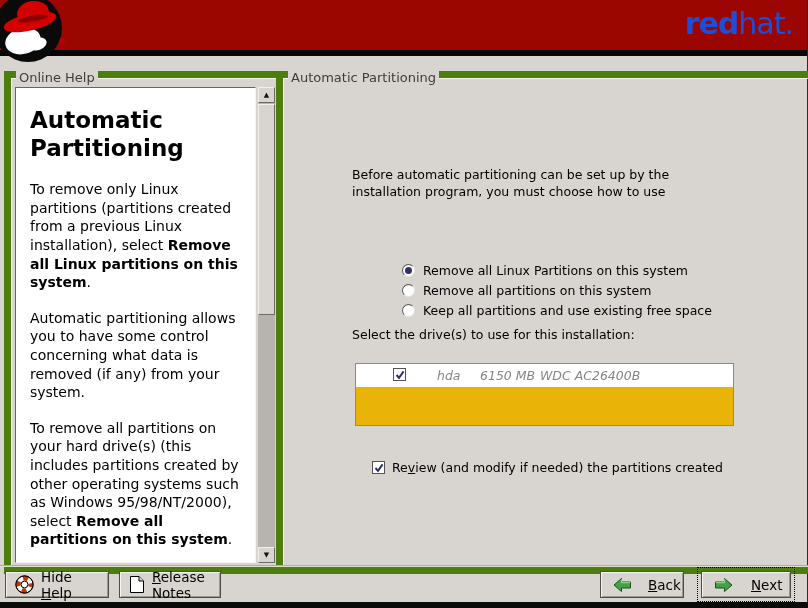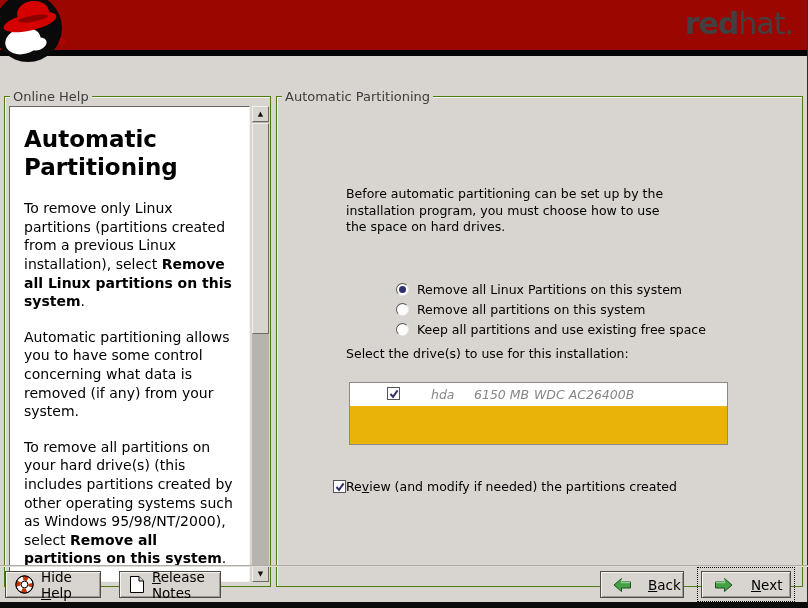--- a/index.html
+++ b/index.html
@@ -5,27 +5,27 @@
   html,body{margin:0;padding:0;background:#888;}
   .window{
     position:relative;width:808px;height:608px;overflow:hidden;
     background:#d8d5d0;
     font-family:"DejaVu Sans","Liberation Sans",sans-serif;
     color:#000;
   }
   
   .header{position:absolute;left:0;top:0;width:808px;height:50px;background:#9b0600;}
   .black-stripe{position:absolute;left:0;top:50px;width:808px;height:6px;background:#050505;}
-  .brand{position:absolute;top:9px;right:15px;color:#404040;font-size:30px;letter-spacing:-1px;line-height:1;}
+  .brand{position:absolute;top:9px;right:15px;color:#1d4ed8;font-size:30px;letter-spacing:-1px;line-height:1;}
   .brand .b{font-weight:bold;}
   .logo-wrap{position:absolute;left:-8px;top:-8px;width:72px;height:72px;z-index:5;}
   .reg-mark{position:absolute;left:58px;top:38px;color:#d40000;font-size:8px;z-index:6;}
   .right-edge{position:absolute;right:0;top:0;width:1px;height:608px;background:#2b2b2b;}
   
-  .frame{position:absolute;border:1px solid #4d7c0f;box-shadow:inset 1px 1px 0 rgba(250,248,245,.85);margin-top:25px;}
+  .frame{position:absolute;border:7px solid #4d7c0f;box-shadow:inset 1px 1px 0 rgba(250,248,245,.85);}
   .frame-label{position:absolute;top:-8px;left:5px;background:#d8d5d0;padding:0 3px;font-size:13px;color:#3d3d3d;white-space:nowrap;}
   .help-frame{left:4px;top:71px;width:265px;height:489px;}
   .main-frame{left:276px;top:71px;width:525px;height:489px;}
   
   .help-white{
     position:absolute;left:4px;top:9px;width:241px;height:476px;background:#fff;
     border:1px solid;border-color:#68655f #f6f4f1 #f6f4f1 #68655f;
     box-sizing:border-box;overflow:hidden;padding:2px 12px;
   }
   .help-title{font-size:23px;font-weight:bold;line-height:1.22;margin:16px 0 18px 2px;letter-spacing:0;}
@@ -64,32 +64,32 @@
     border:1px solid #8d8a85;box-sizing:border-box;overflow:hidden;font-style:italic;
   }
   .drive-row{position:relative;height:23px;background:#fff;cursor:pointer;}
   .cb{
     width:13px;height:13px;background:#fff;box-sizing:border-box;
     border:1px solid #55525c;display:flex;align-items:center;justify-content:center;flex:none;
   }
   .drive-row .cb{position:absolute;left:37px;top:4px;}
   .drive-cell{position:absolute;top:4px;font-size:12.5px;color:#868686;white-space:nowrap;}
   .c-dev{left:81px;} .c-size{left:124px;} .c-model{left:184px;}
-  .review-row{position:absolute;left:56px;top:382px;display:flex;align-items:center;gap:0;cursor:pointer;}
+  .review-row{position:absolute;left:89px;top:382px;display:flex;align-items:center;gap:7px;cursor:pointer;}
   .review-label{font-size:12.5px;white-space:nowrap;}
   .mn{text-decoration:underline;}
   
   .footer-sep{position:absolute;left:0;top:565px;width:808px;height:2px;
     background:linear-gradient(#98948f,#f6f4f1);}
   .btn{
     position:absolute;top:571px;height:27px;background:#d8d5d0;box-sizing:border-box;
     border:1px solid #4f4c48;box-shadow:inset 1px 1px 0 #f6f4f1,inset -1px -1px 0 #9c9892;
     display:flex;align-items:center;gap:7px;padding:0 9px;font-size:13.5px;cursor:pointer;
   }
-  .btn-hide-help{left:5px;width:96px;}
+  .btn-hide-help{left:5px;width:104px;}
   .btn-release-notes{left:119px;width:102px;}
   .btn-back{left:600px;width:84px;gap:16px;padding-left:12px;}
   .btn-next{left:701px;width:90px;gap:18px;padding-left:12px;outline:1px dotted #000;outline-offset:3px;}
   .bottom-black{position:absolute;left:0;top:602px;width:808px;height:6px;background:#0b0b0b;}
   .icon{flex:none;display:block;}
 </style>
 </head>
 <body>
 
 <div class="window">
@@ -132,21 +132,20 @@
         </div>
     </div>
   </div>
 
   <div class="frame main-frame">
     <span class="frame-label">Automatic Partitioning</span>
 
     <div class="intro">
       <div>Before automatic partitioning can be set up by the</div>
       <div>installation program, you must choose how to use</div>
-      <div>the space on hard drives.</div>
     </div>
 
 
     <div class="radio-row" style="top:184px;">
       <span class="radio">
           <span class="dot"></span>
         </span>
       <span class="radio-label">Remove all Linux Partitions on this system</span>
     </div>
     <div class="radio-row" style="top:204px;">

